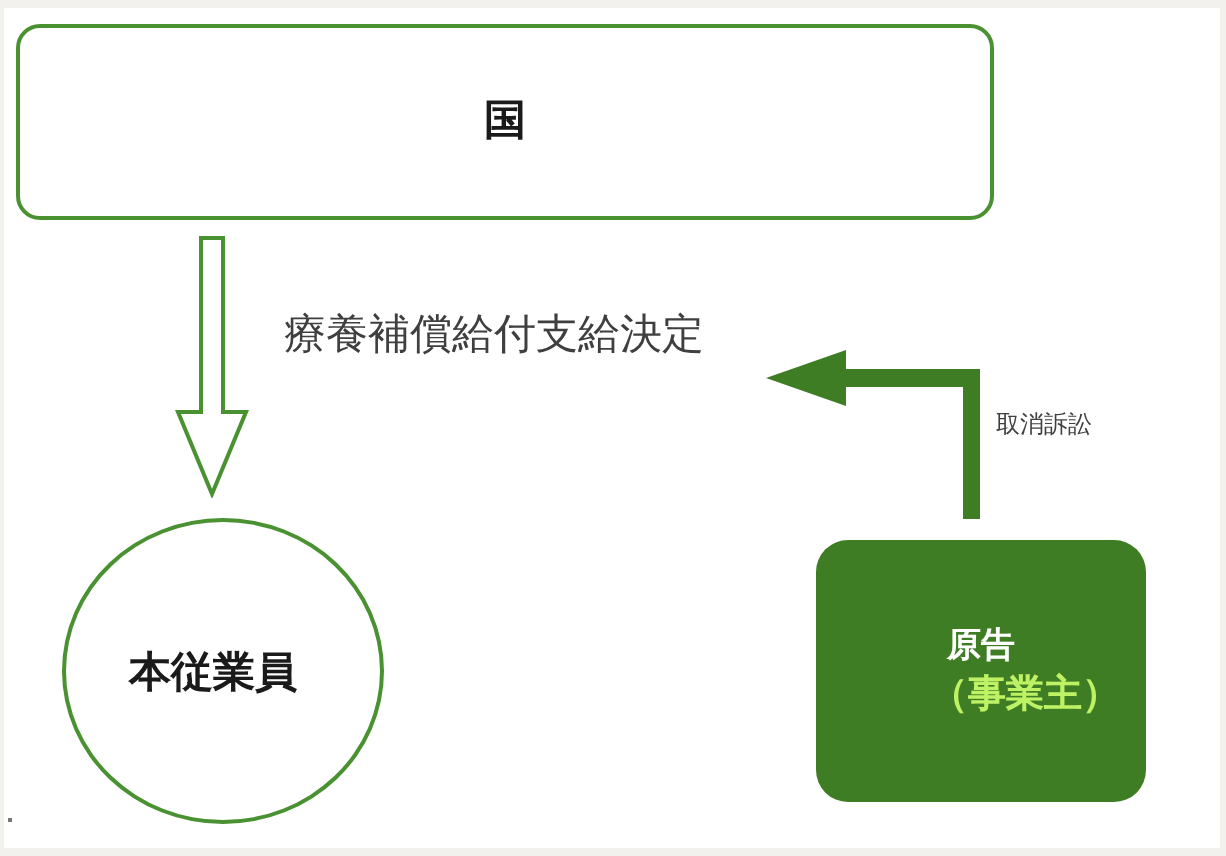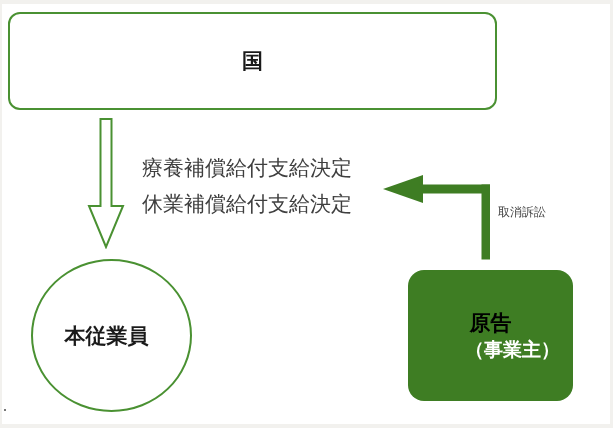--- a/index.html
+++ b/index.html
@@ -63,24 +63,24 @@
     text-align:center;
   }
   
   .plaintiff-box{
     position:absolute;left:406px;top:266px;width:165px;height:131px;
     background:var(--green-fill);border-radius:16px;
     display:flex;flex-direction:column;align-items:center;justify-content:center;
     gap:7px;
   }
   .plaintiff-box .title{
-    font-size:21px;font-weight:bold;color:#000000;line-height:1;
+    font-size:17px;font-weight:bold;color:#ffffff;line-height:1;
   }
   .plaintiff-box .subtitle{
-    font-size:19px;font-weight:bold;color:#ffffff;line-height:1;white-space:nowrap;margin-left:44px;
+    font-size:19px;font-weight:bold;color:#bef264;line-height:1;white-space:nowrap;margin-left:44px;
   }
   
   .stray-dot{
     position:absolute;left:2px;top:405px;width:2px;height:2px;background:#777777;
   }
   svg{display:block;}
 </style>
 </head>
 <body>
 
@@ -88,21 +88,20 @@
 
   <div class="state-box">
     <div class="title">国</div>
   </div>
 
   <svg class="down-arrow" viewBox="0 0 40 131" xmlns="http://www.w3.org/2000/svg">
     <polygon points="14.5,1 25.5,1 25.5,88 37,88 20,129 3,88 14.5,88" fill="#ffffff" stroke="var(--green-stroke)" stroke-width="2" stroke-linejoin="miter"></polygon>
   </svg>
 
   <div class="decision-label decision-line1">療養補償給付支給決定</div>
-  <div class="decision-label decision-line2">休業補償給付支給決定</div>
 
   <svg class="elbow-arrow" viewBox="0 0 108 86" xmlns="http://www.w3.org/2000/svg">
     <polygon points="0,15 40,1 40,29" fill="var(--green-fill)"></polygon>
     <rect x="36" y="10.5" width="71" height="9" fill="var(--green-fill)"></rect>
     <rect x="98.5" y="10.5" width="8.5" height="75" fill="var(--green-fill)"></rect>
   </svg>
 
   <div class="lawsuit-label">取消訴訟</div>
 
   <div class="employee-circle">

